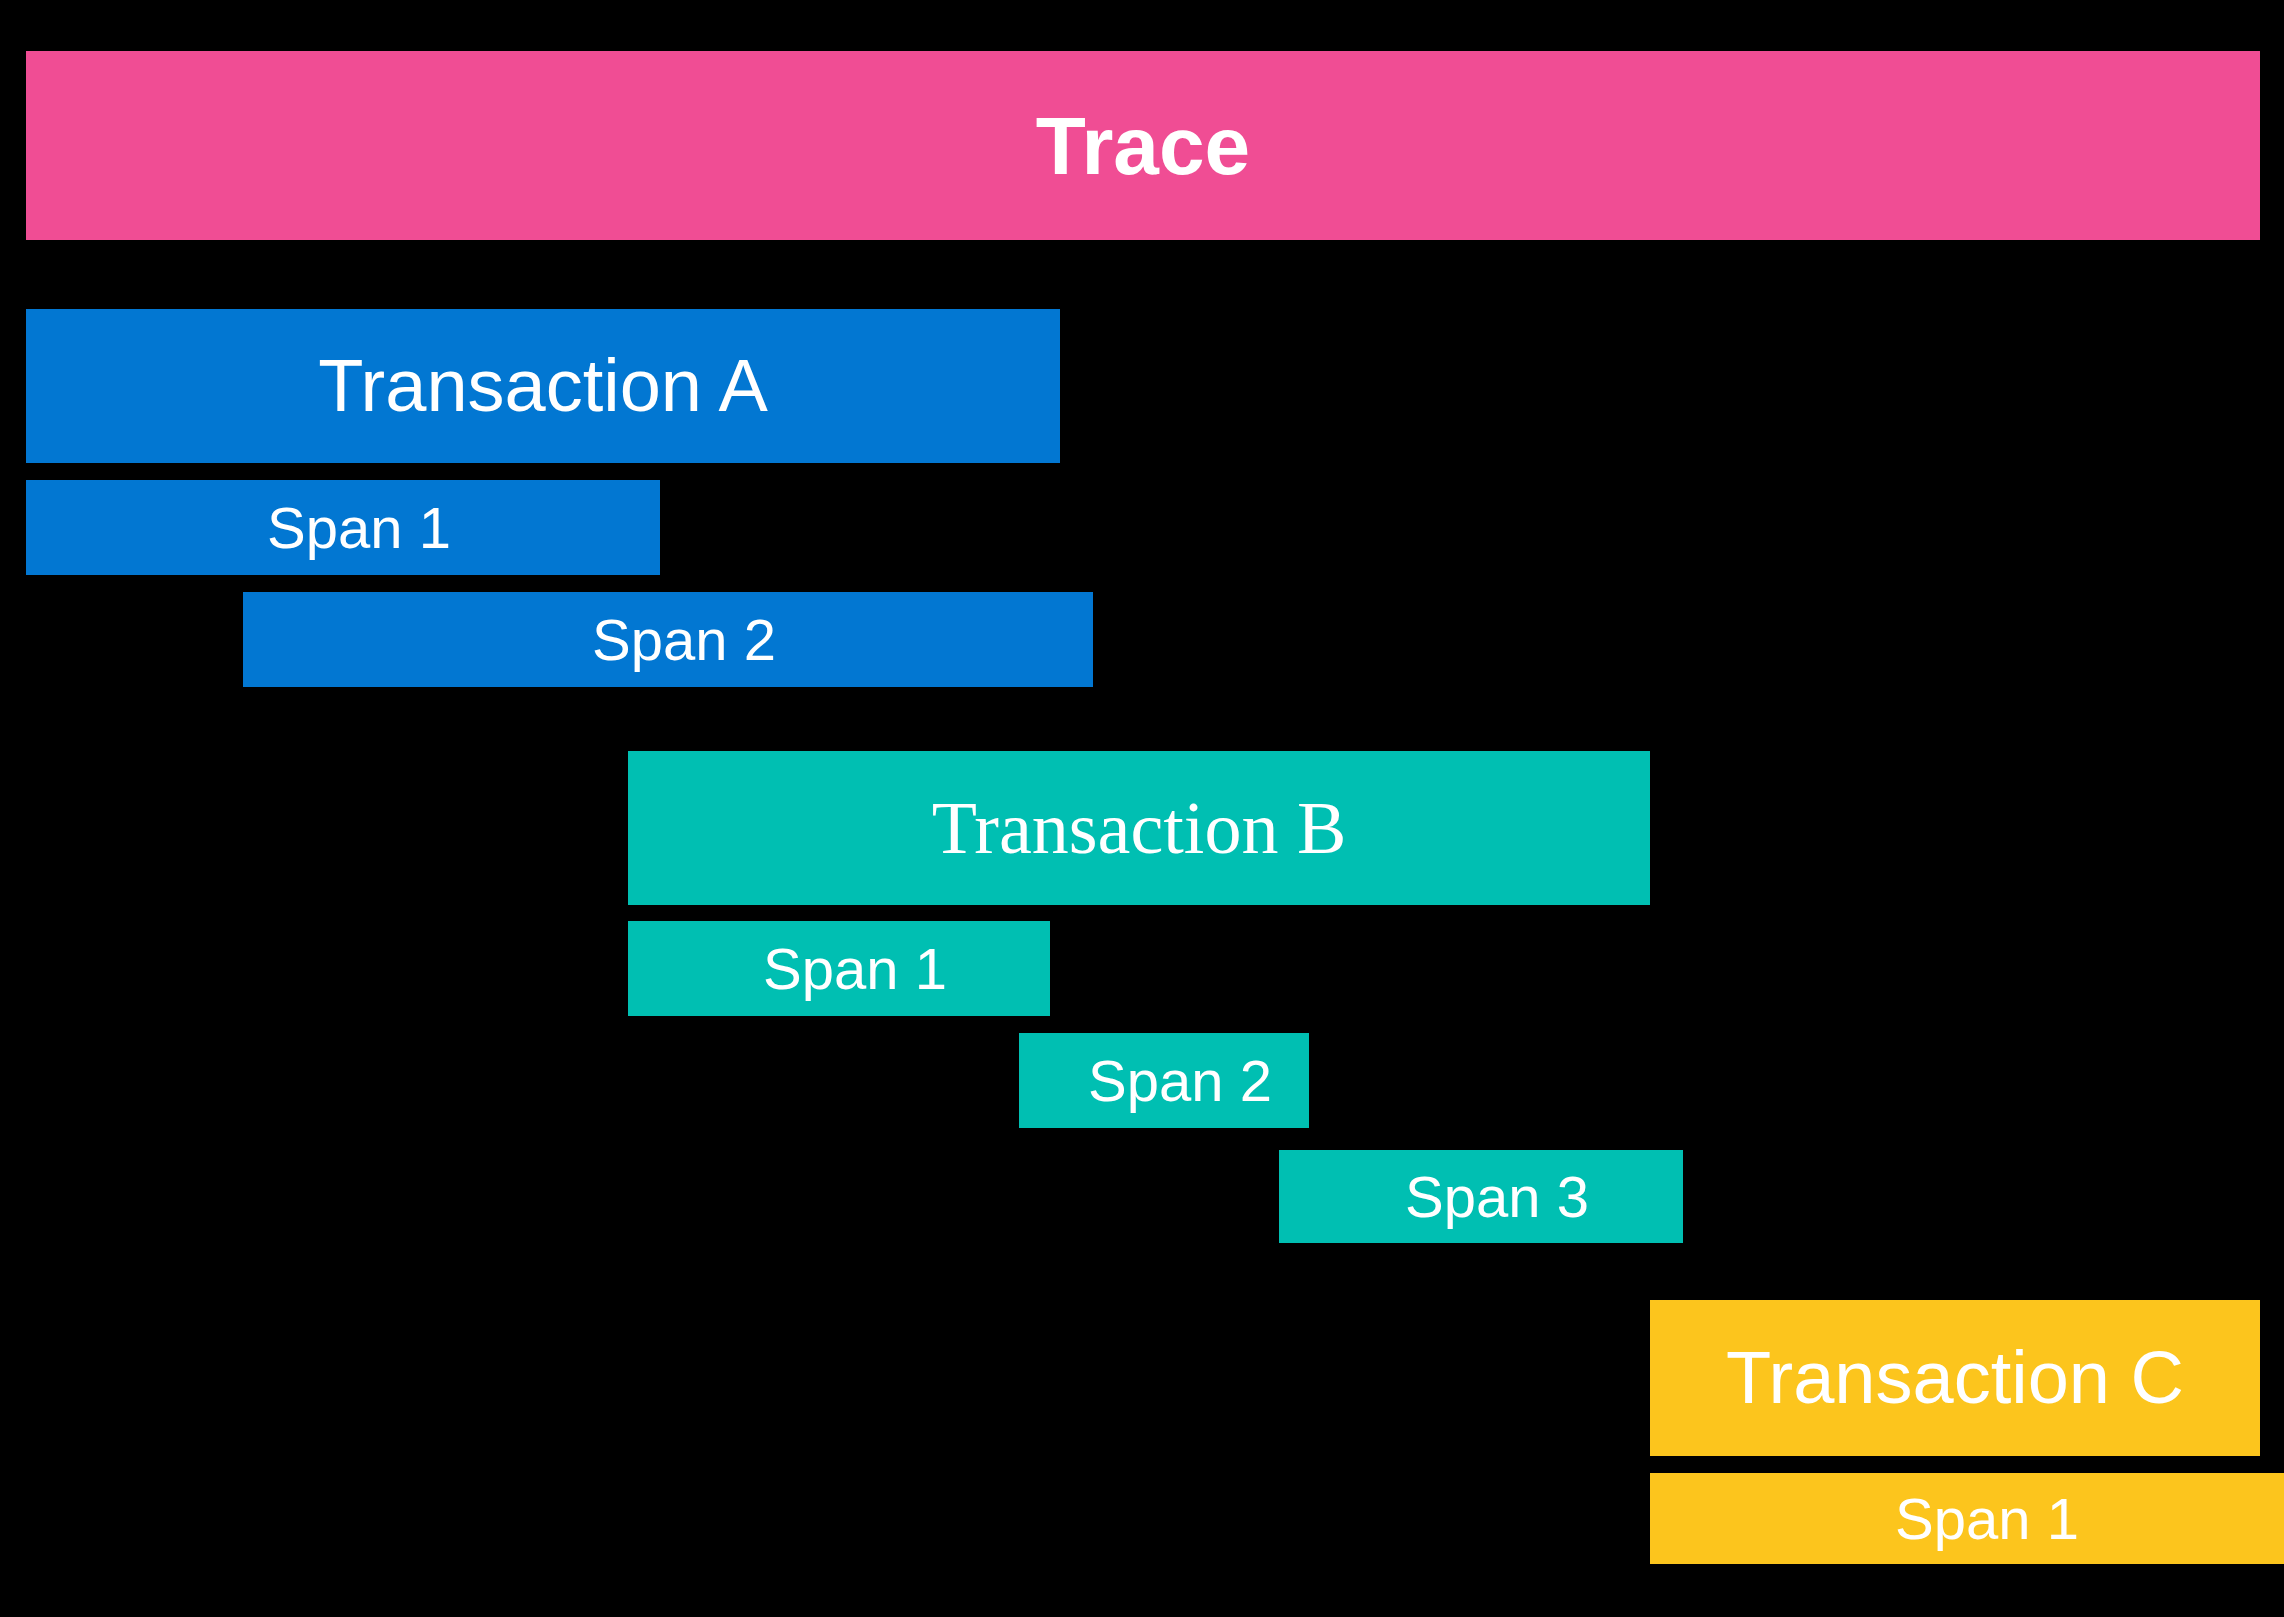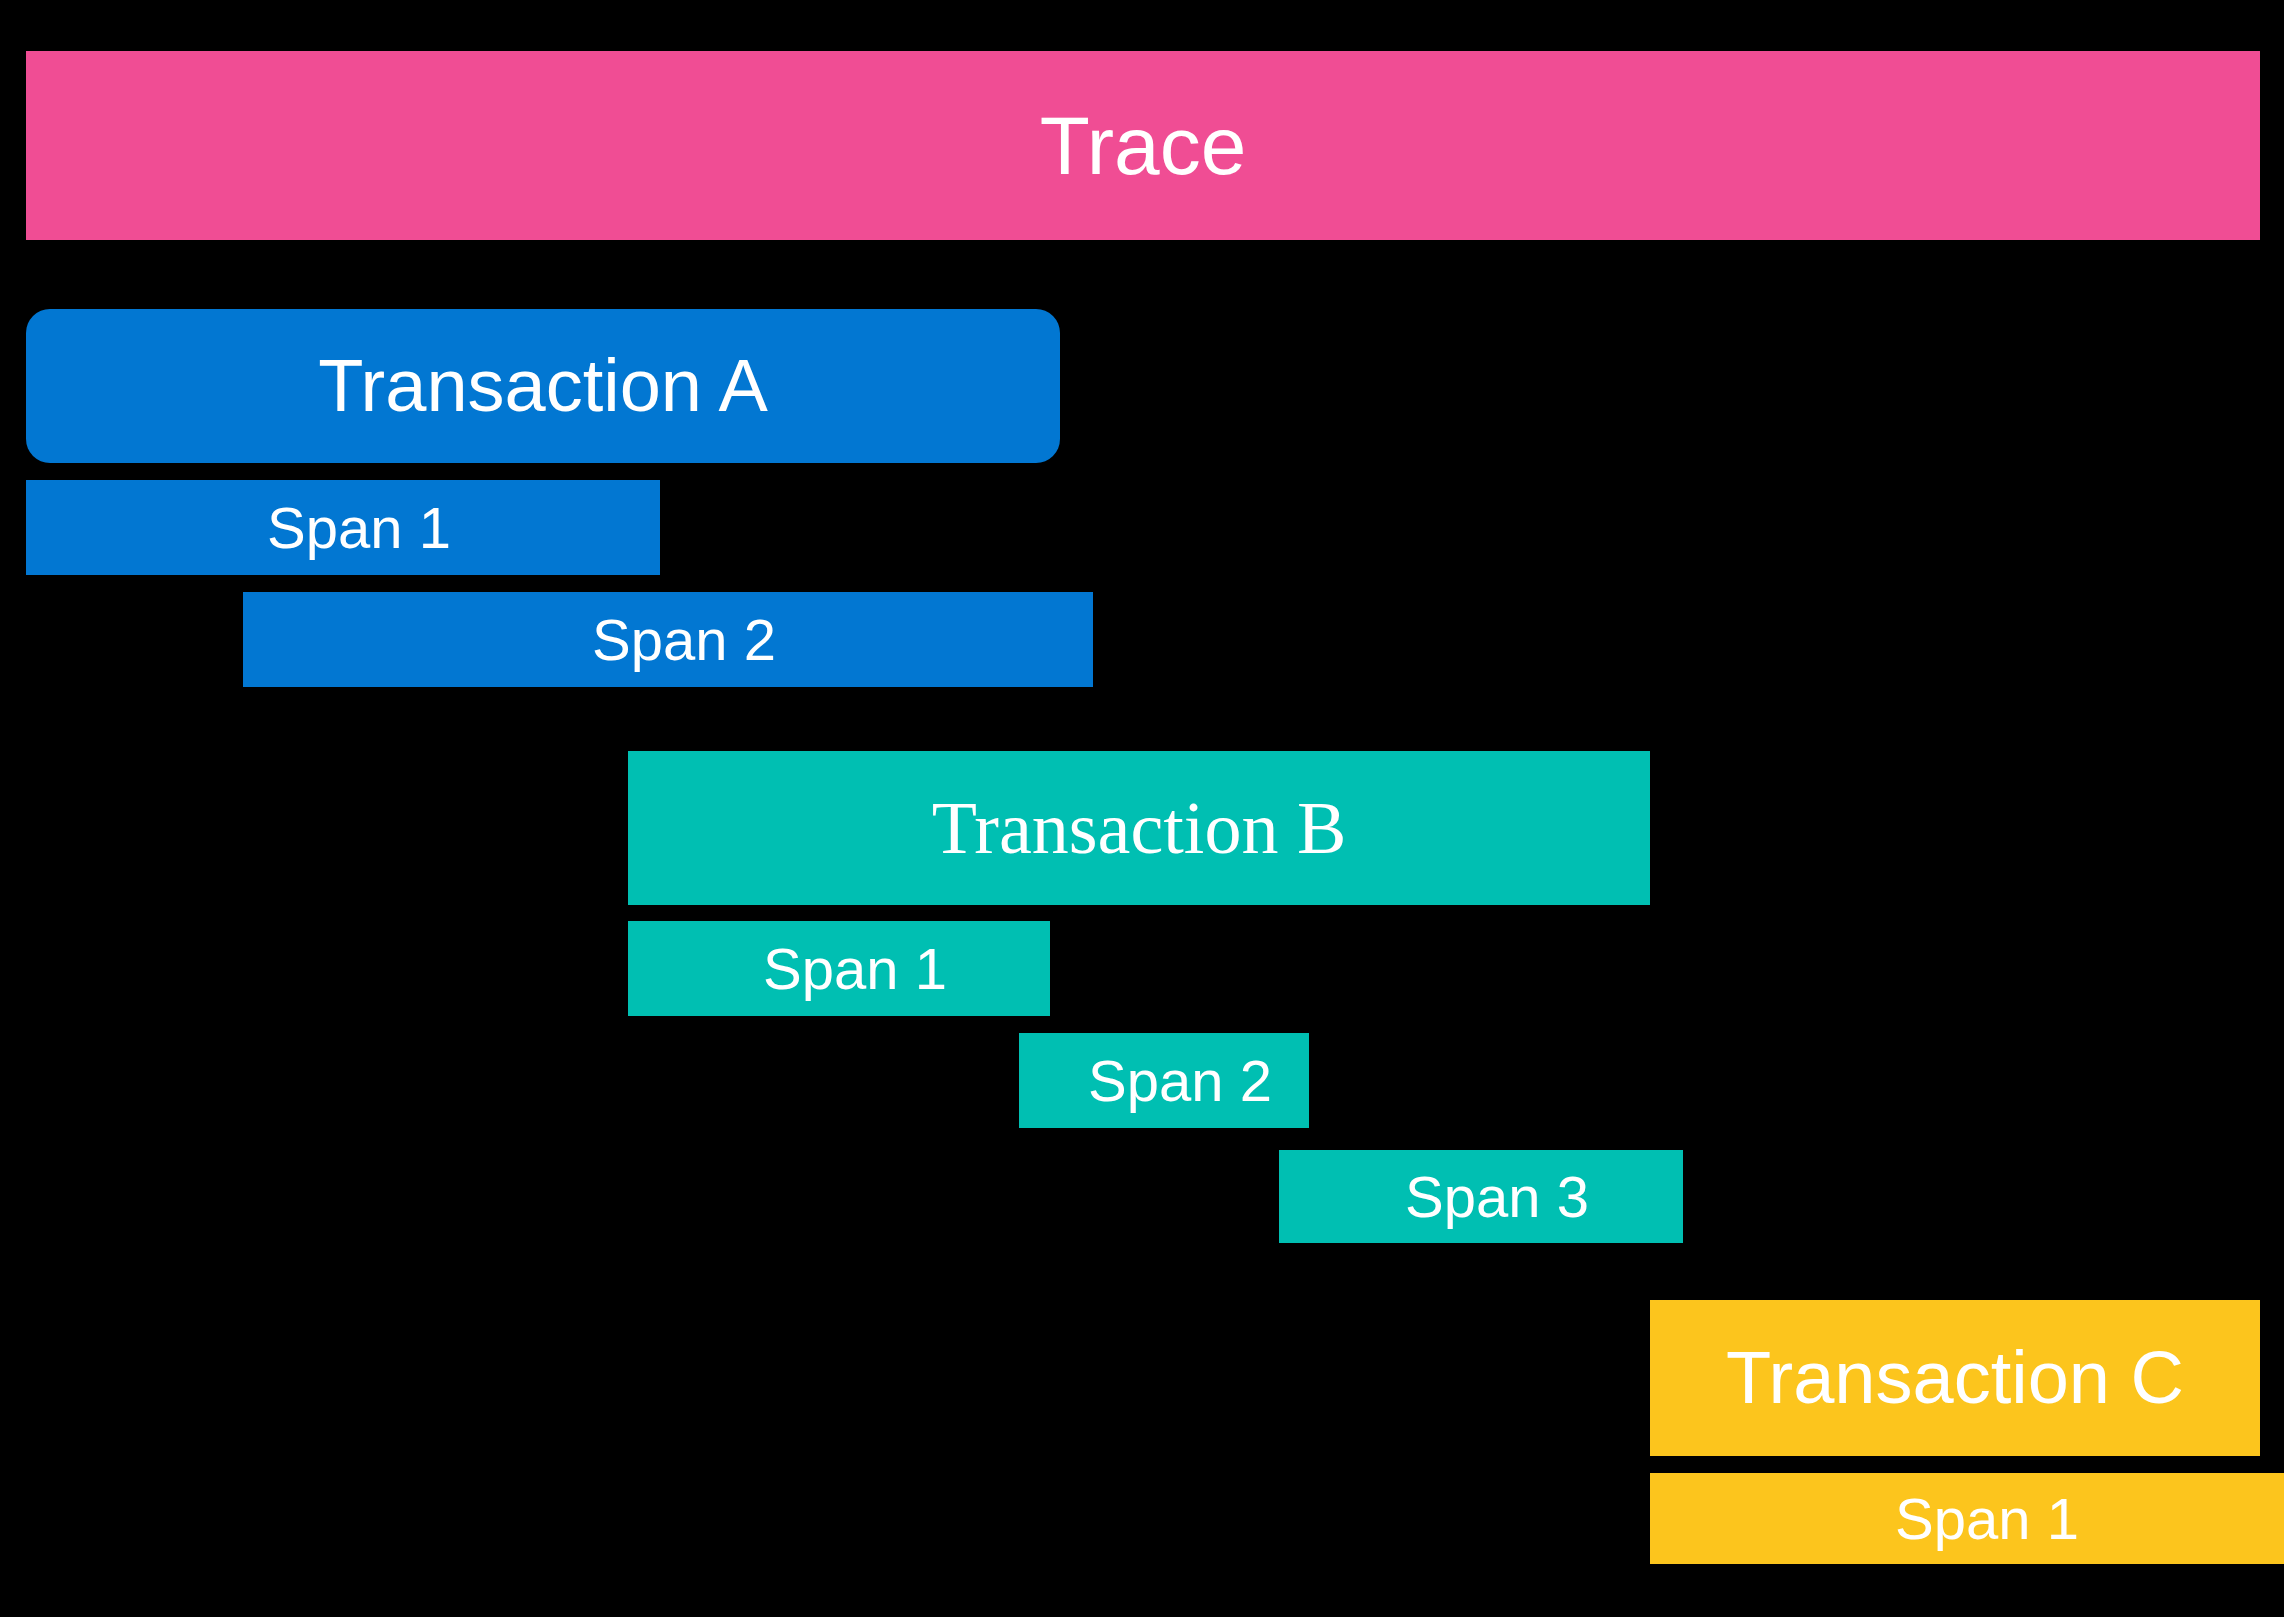--- a/index.html
+++ b/index.html
@@ -17,32 +17,32 @@
   .bar {
     position: absolute;
     display: flex;
     align-items: center;
     justify-content: center;
   }
   .bar-label {
     white-space: nowrap;
     line-height: 1;
   }
-  .bar-trace       { font-size: 82px; font-weight: 400; }
+  .bar-trace       { font-size: 82px; font-weight: 700; }
   .bar-transaction { font-size: 74px;  font-weight: 500; }
   .bar-span        { font-size: 58px;  font-weight: 500; padding-left: 32px; }
 </style>
 </head>
 <body>
 
 <div class="canvas" id="canvas" style="background: rgb(0, 0, 0); color: rgb(255, 255, 255);">
     <div class="bar bar-trace" style="left: 26px; top: 51px; width: 2234px; height: 189px; background: rgb(240, 77, 148);">
       <span class="bar-label">Trace</span>
     </div>
-    <div class="bar bar-transaction" style="left: 26px; top: 309px; width: 1034px; height: 154px; background: rgb(2, 119, 210); border-radius: 24px;">
+    <div class="bar bar-transaction" style="left: 26px; top: 309px; width: 1034px; height: 154px; background: rgb(2, 119, 210);">
       <span class="bar-label">Transaction A</span>
     </div>
     <div class="bar bar-span" style="left: 26px; top: 480px; width: 602px; height: 95px; background: rgb(2, 119, 210);">
       <span class="bar-label">Span 1</span>
     </div>
     <div class="bar bar-span" style="left: 243px; top: 592px; width: 818px; height: 95px; background: rgb(2, 119, 210);">
       <span class="bar-label">Span 2</span>
     </div>
     <div class="bar bar-transaction" style="left: 628px; top: 751px; width: 1022px; height: 154px; background: rgb(0, 191, 178); font-family: Liberation Serif, serif;">
       <span class="bar-label">Transaction B</span>

